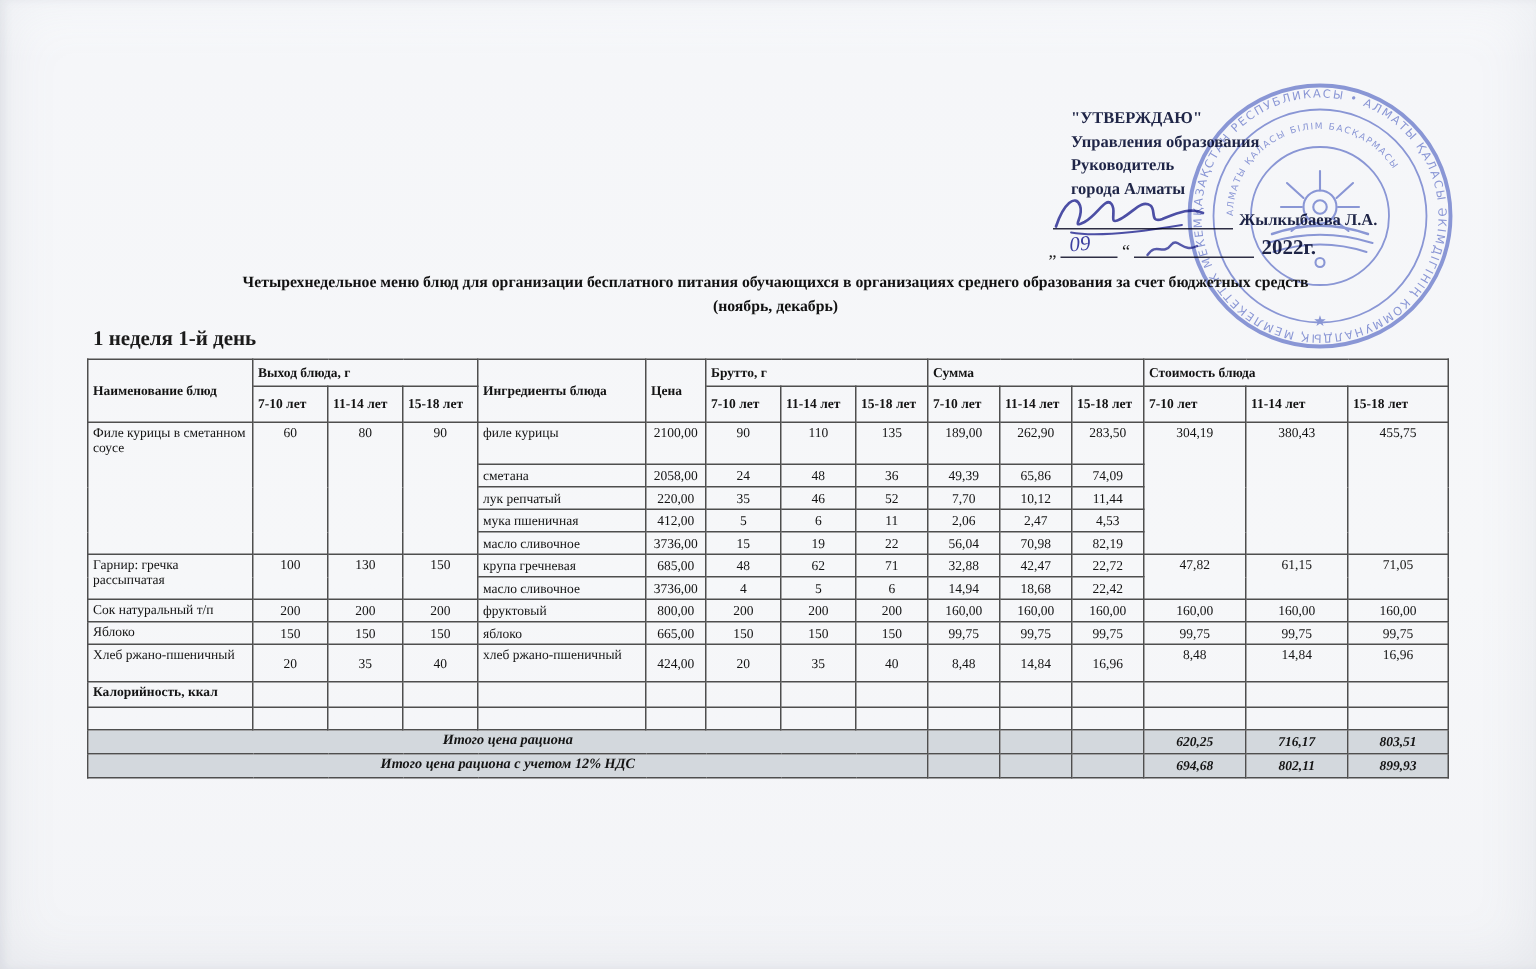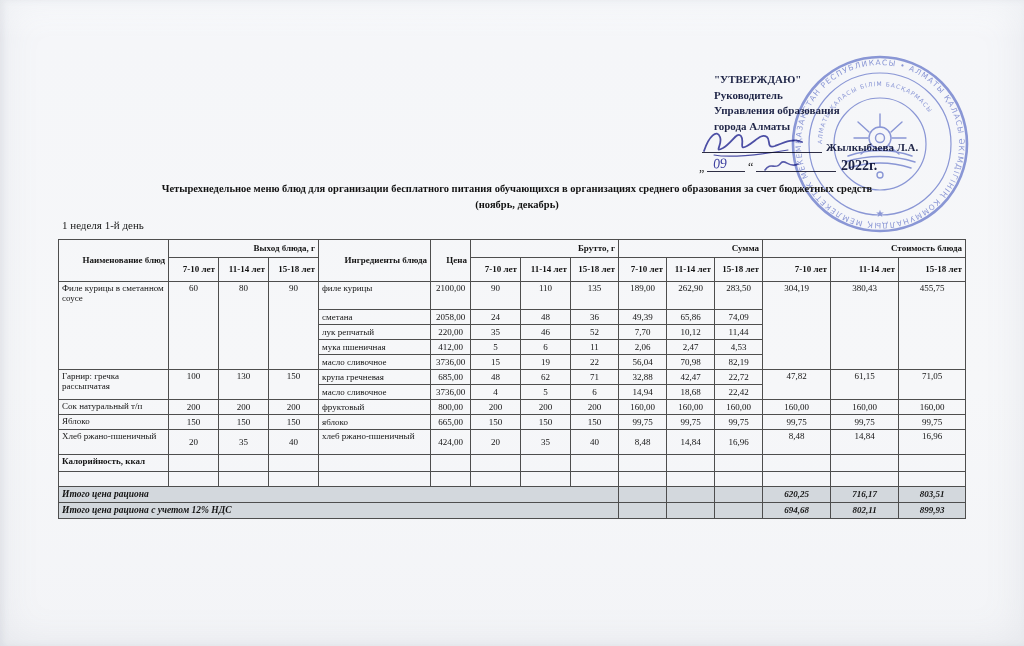--- a/index.html
+++ b/index.html
@@ -32,52 +32,52 @@
   .sig-svg{position:absolute;left:696px;top:124px;mix-blend-mode:multiply;}
   .scribble-svg{position:absolute;left:762px;top:158px;mix-blend-mode:multiply;}
   
   .stamp{position:absolute;left:788px;top:52px;width:184px;height:184px;
     mix-blend-mode:multiply;opacity:.62;}
   
   .title{position:absolute;left:0;top:183px;width:1034px;text-align:center;
     font-weight:bold;font-size:10.5px;color:#121212;}
   .subtitle{position:absolute;left:0;top:199px;width:1034px;text-align:center;
     font-weight:bold;font-size:10.5px;color:#121212;}
-  .week{position:absolute;left:62px;top:219px;font-weight:normal;font-size:11px;}
+  .week{position:absolute;left:62px;top:219px;font-weight:bold;font-size:14px;}
   
   .menu-table{position:absolute;left:58px;top:239px;border-collapse:collapse;
     table-layout:fixed;width:907px;font-family:var(--serif);font-size:9px;color:#141414;}
   .menu-table td,.menu-table th{border:1px solid var(--line);padding:1px 3px;
     overflow:hidden;line-height:1.15;}
-  .menu-table th{font-weight:bold;font-size:9px;text-align:right;vertical-align:middle;}
+  .menu-table th{font-weight:bold;font-size:9px;text-align:left;vertical-align:middle;}
   tr.hr1 th{height:15px;}
   tr.hr2 th{height:21px;}
   .name{text-align:left;vertical-align:top;}
   .ing{text-align:left;vertical-align:middle;}
   .num{text-align:center;vertical-align:middle;}
   .vtop{vertical-align:top;}
   tr.rA td{height:25px;vertical-align:top;}
   tr.rS td{height:12px;}
   tr.rB td{height:22px;}
   tr.rK td{height:14px;}
   tr.rE td{height:12px;}
   .b{font-weight:bold;}
   tr.tot td{background:#d3d8dd;height:13px;}
-  .tlabel{font-style:italic;font-weight:bold;text-align:left;font-size:9.5px;}
+  .tlabel{font-style:italic;font-weight:bold;text-align:center;font-size:9.5px;}
   .tval{font-style:italic;font-weight:bold;text-align:center;}
 </style>
 </head>
 <body>
 
 <div id="page">
 
   <div class="approval">
     <div>"УТВЕРЖДАЮ"</div>
+    <div>Управления образования</div>
     <div>Руководитель</div>
-    <div>Управления образования</div>
     <div>города Алматы</div>
   </div>
 
   <div class="sig-line"></div>
   <svg class="sig-svg" width="140" height="36" viewBox="0 0 140 36">
     <g fill="none" stroke="#3c3fa0" stroke-width="1.8" stroke-linecap="round" opacity="0.9">
       <path d="M8,27 C13,12 21,5 24,13 C27,21 17,29 27,24 C36,19 41,7 45,12 C49,17 42,27 51,22 C60,17 65,9 71,13 C75,16 70,25 79,22 C89,18 98,14 106,18"></path>
       <path d="M18,31 C34,34 62,31 92,26" stroke-width="1.2"></path>
     </g>
   </svg>

